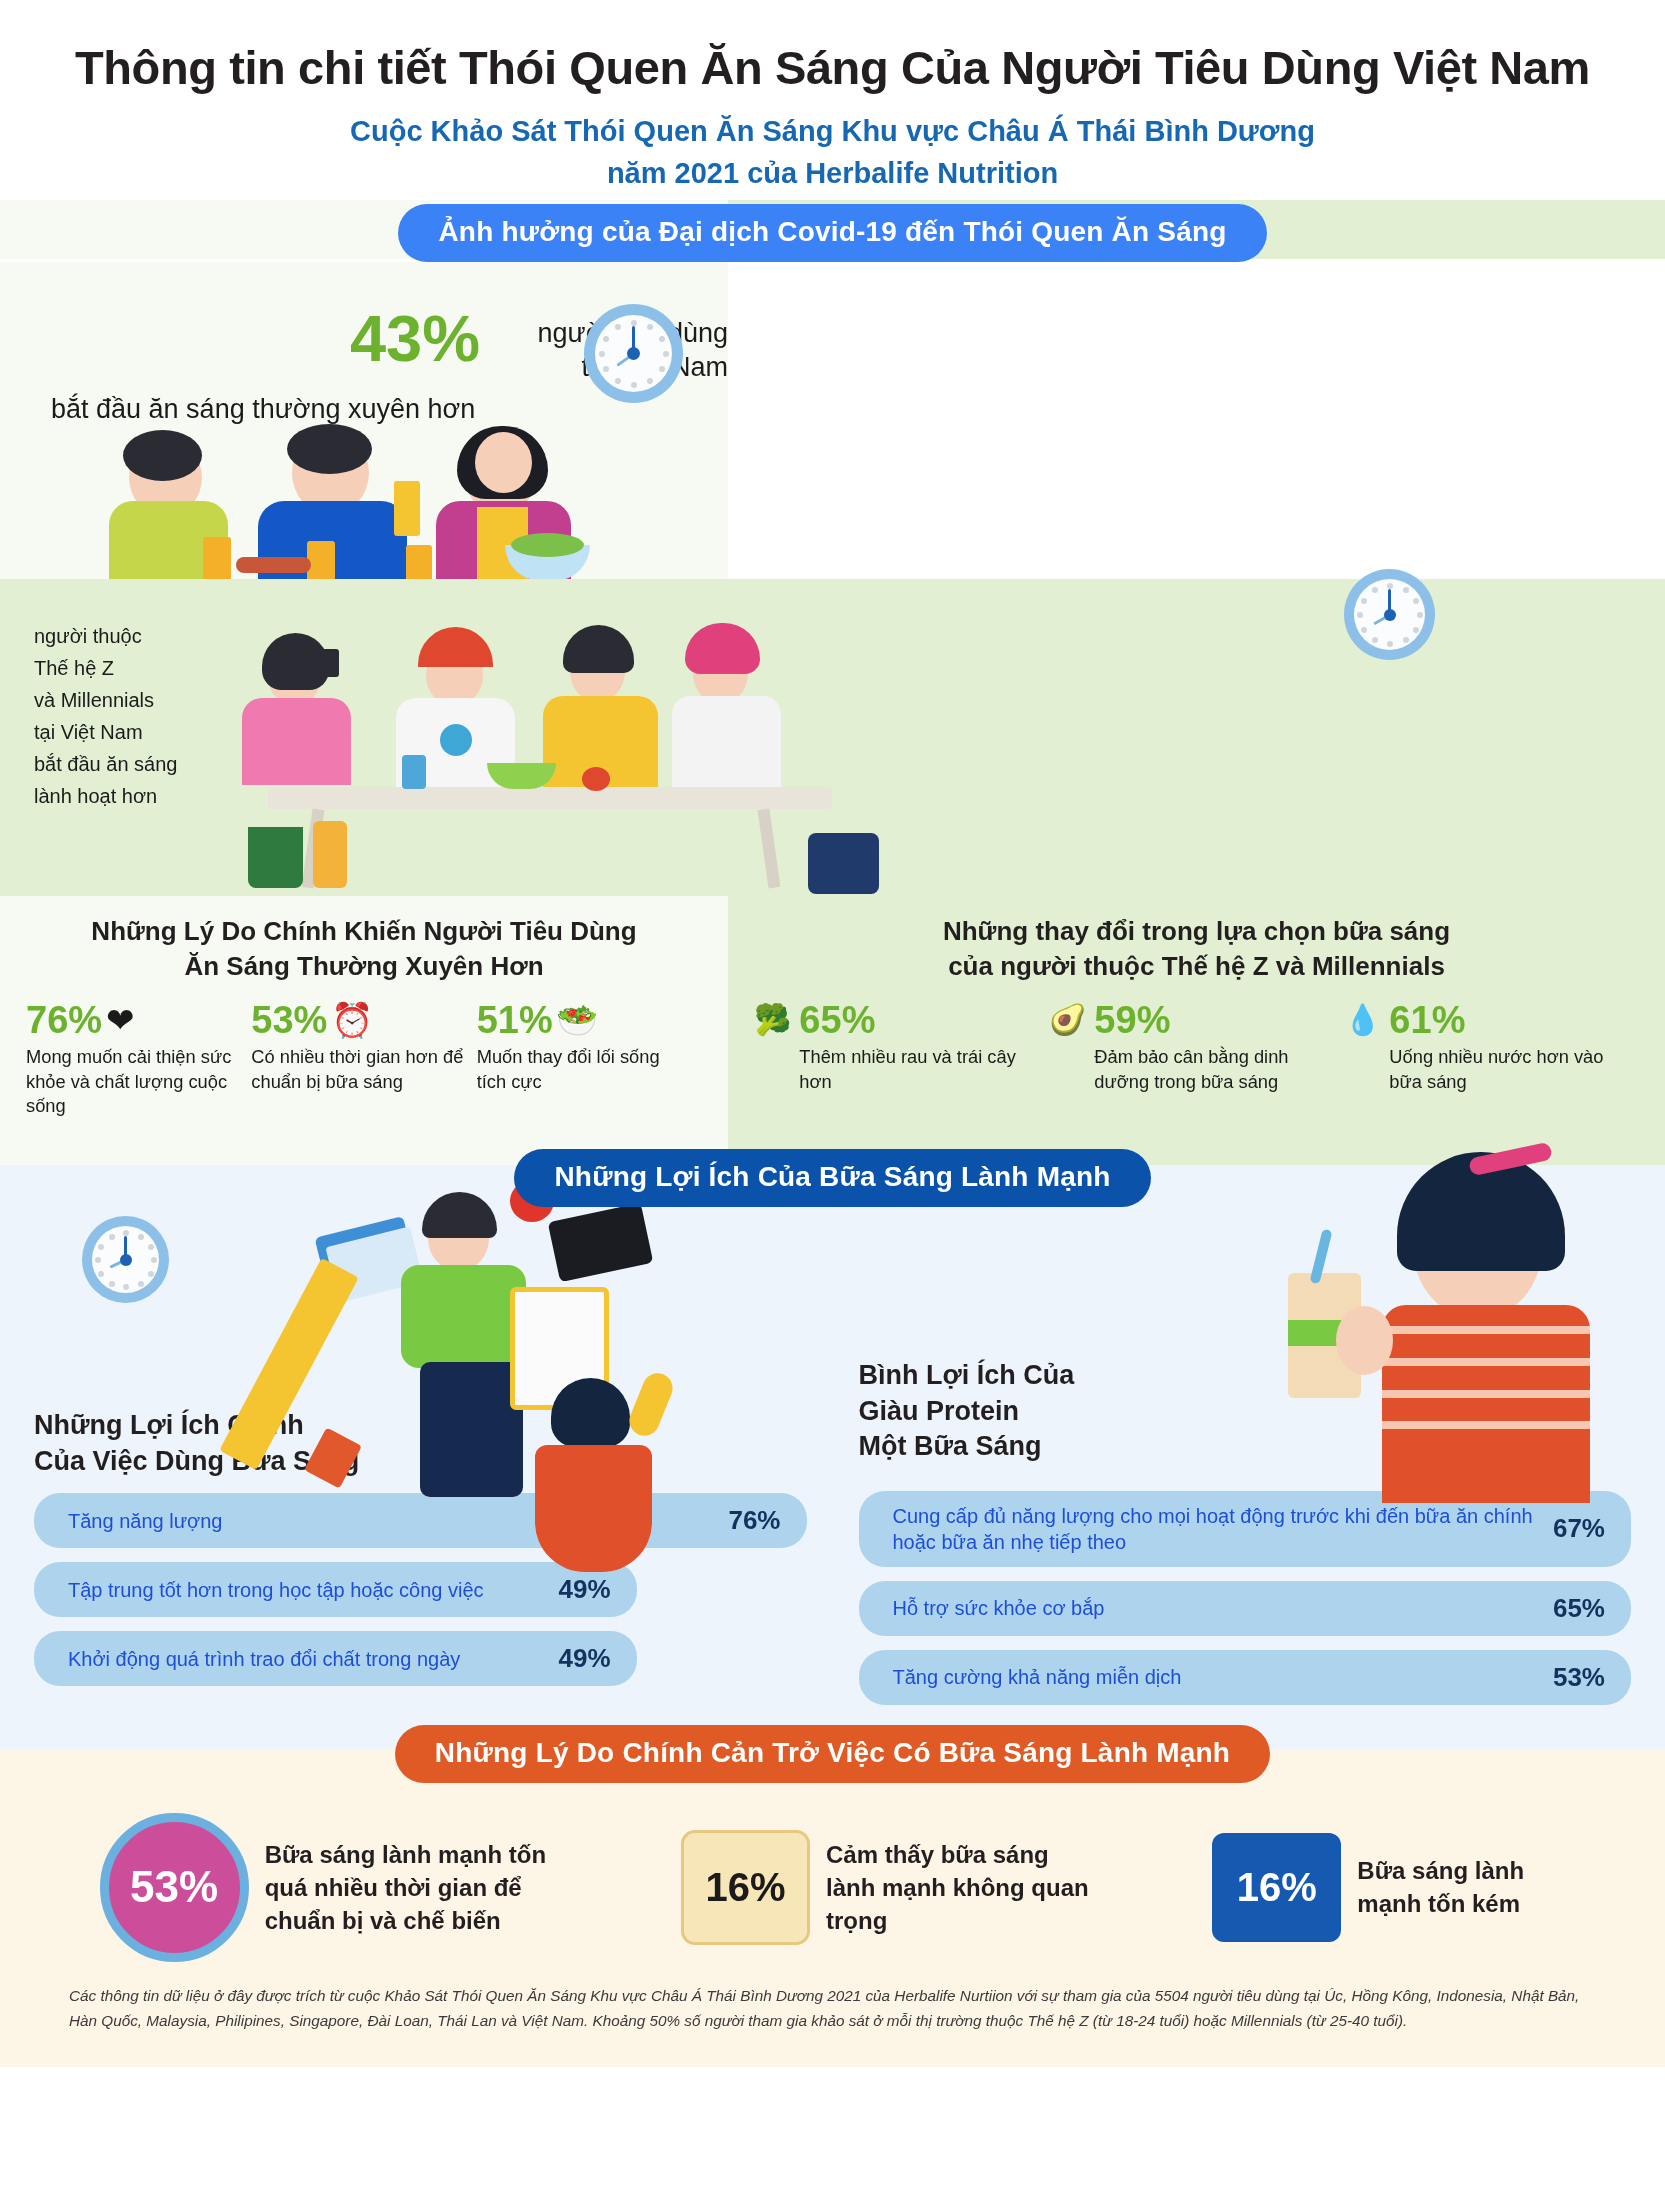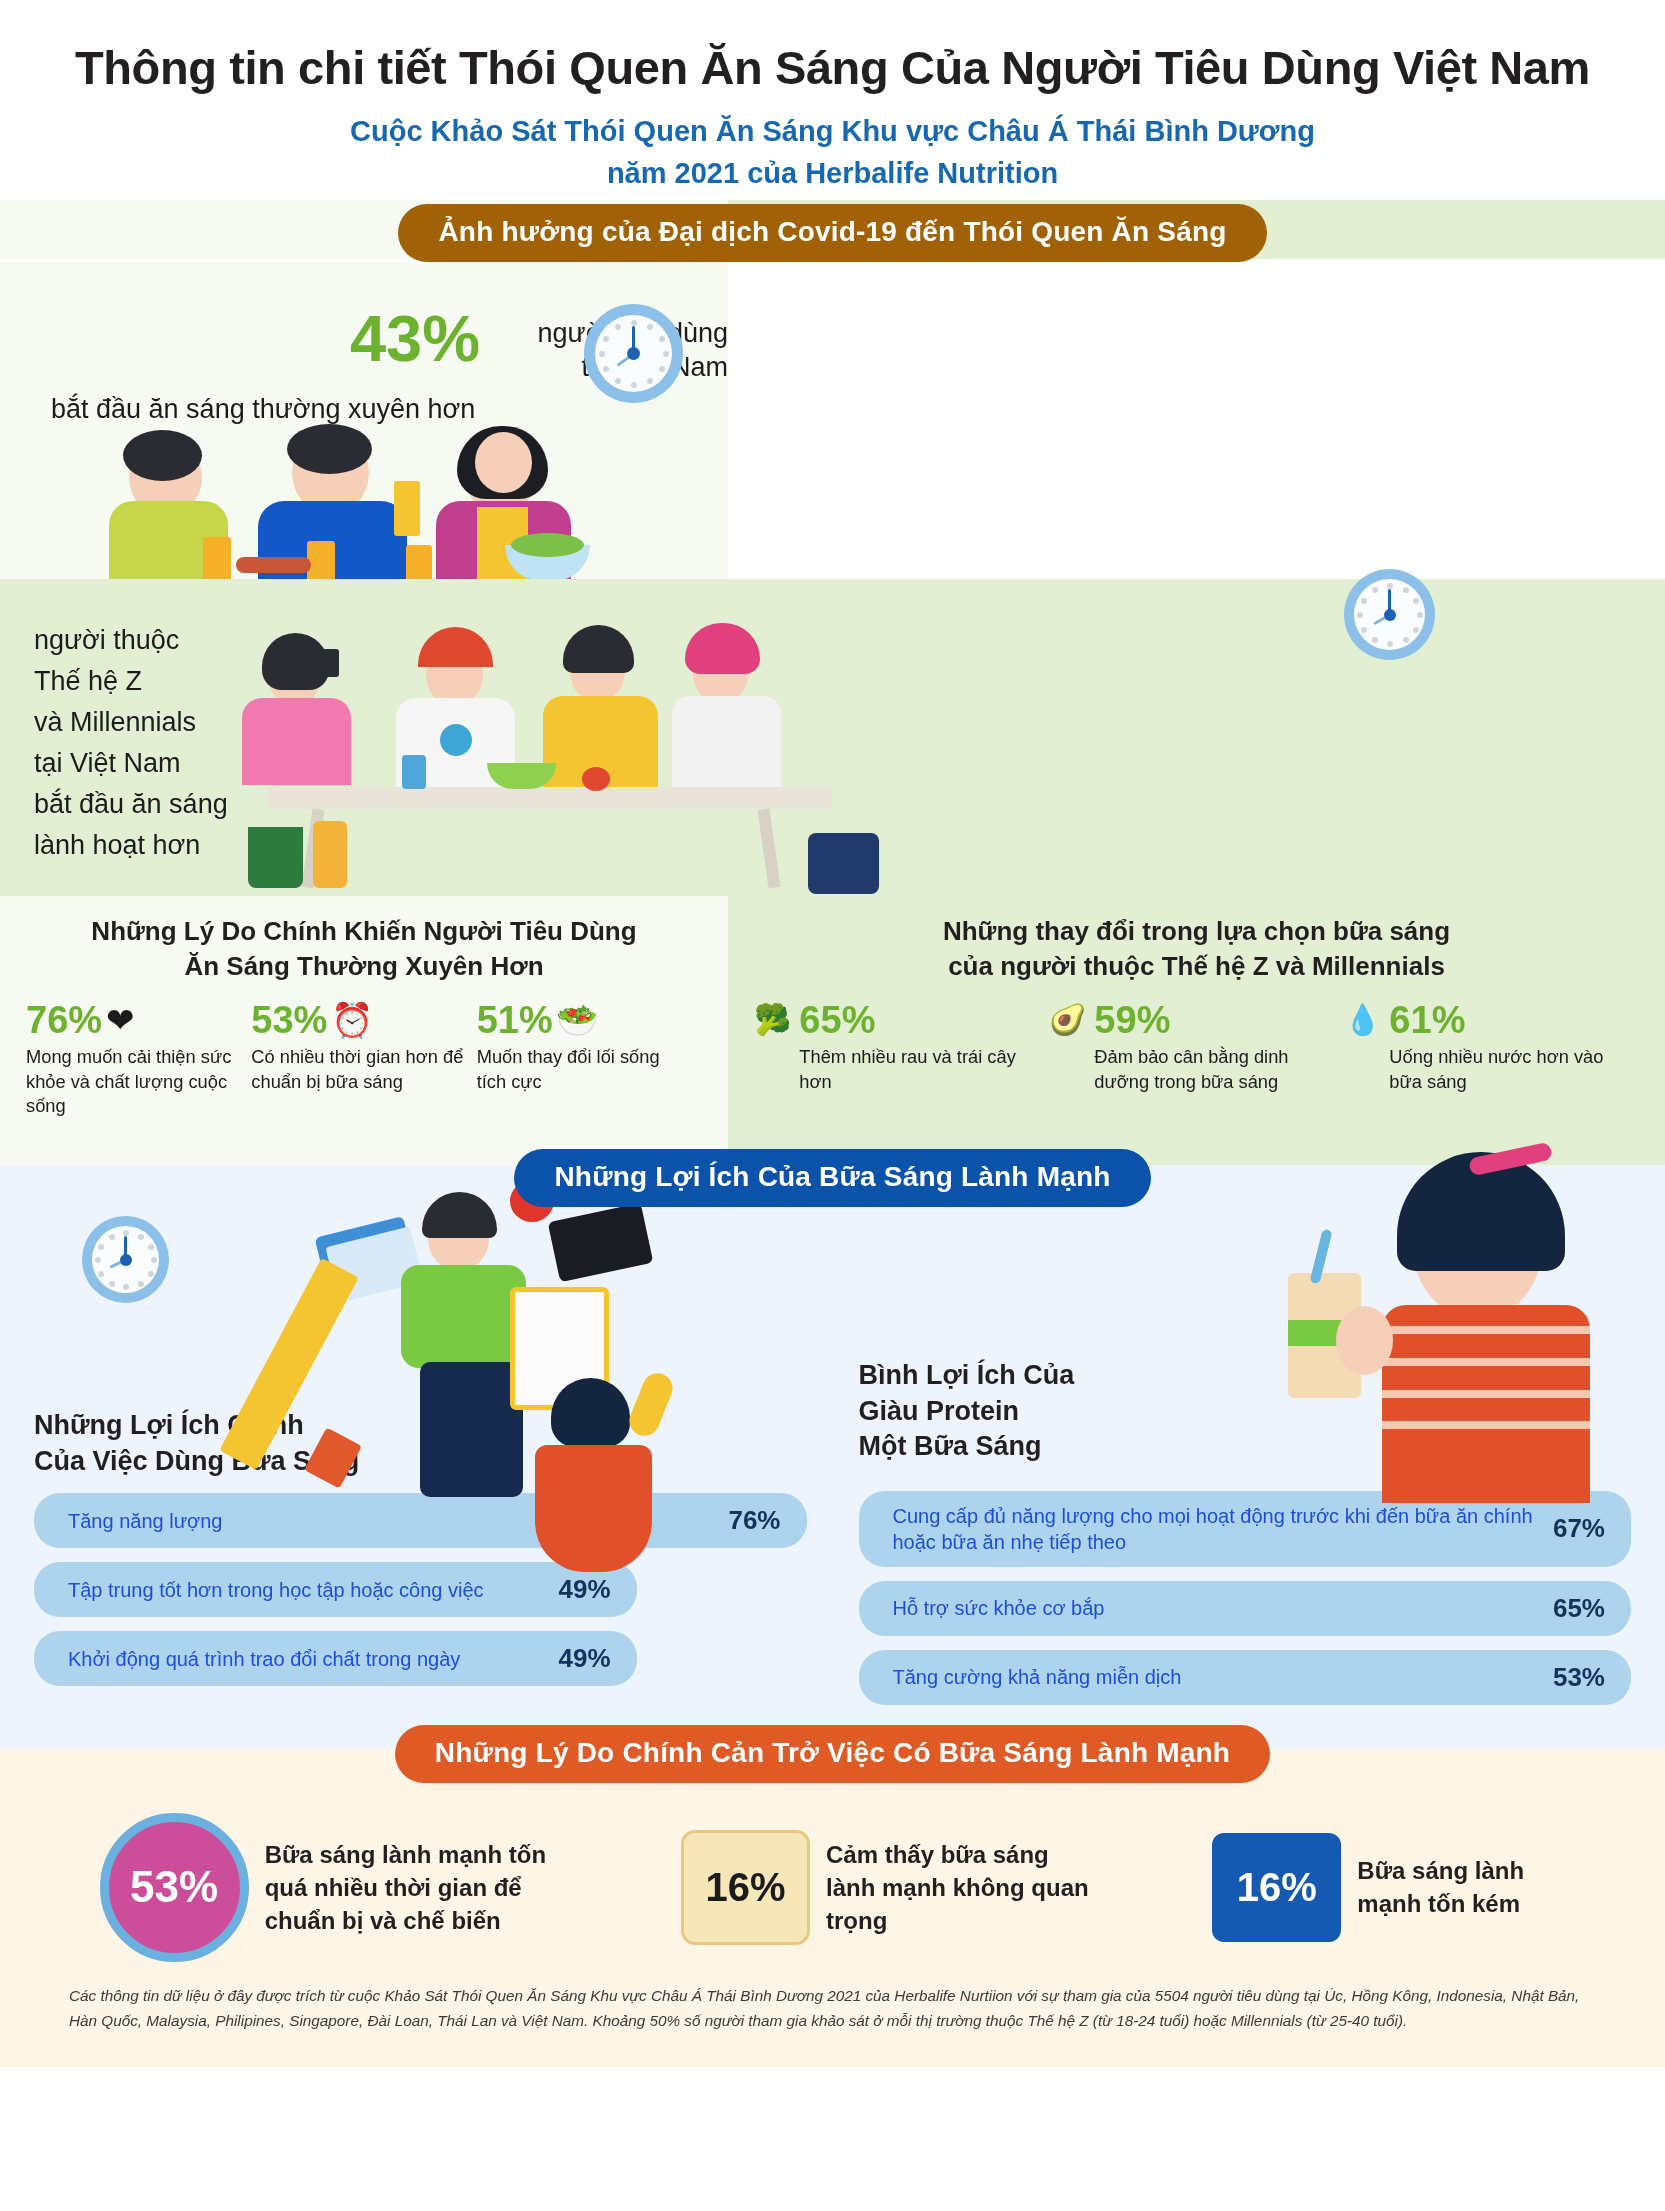--- a/index.html
+++ b/index.html
@@ -23,21 +23,21 @@
     line-height: 1.42; margin-top: 16px;
   }
 
   
   .banner-wrap { display:flex; justify-content:center; }
   .pill {
     display:inline-block; color:#fff; font-weight:bold;
     border-radius: 40px; padding: 12px 40px 14px;
     font-size: 28px; letter-spacing: 0.2px; white-space: nowrap;
   }
-  .pill.green  { background:#a16207; }
+  .pill.green  { background:#3b82f6; }
   .pill.blue   { background:#0b52ab; }
   .pill.orange { background:#e05a25; }
 
   
   .sec-covid { position:relative; display:flex;flex-direction:column; }
   .covid-left  { width: 728px; background:#f7faf2; position:relative; min-height: 317px; }
   .covid-right { flex:1;      background:#e3efd2; position:relative; min-height: 317px; }
 
   .stat43-row { display:flex; align-items:flex-start; padding: 44px 0 0 30px; }
   .big-pct { font-size: 65px; font-weight: bold; color:#6cb22e; line-height: 1; }
@@ -48,21 +48,21 @@
   .clock .rim { border-radius:50%; background:#8dc0e8; display:flex; align-items:center; justify-content:center; }
   .clock .face { border-radius:50%; background:#fbfcfd; position:relative; }
   .clock .hub { position:absolute; border-radius:50%; background:#1b62b5; }
   .clock .hand { position:absolute; background:#1b62b5; transform-origin: 50% 100%; border-radius:2px; }
   .clock .hand.min { background:#1b62b5; }
   .clock .hand.hr  { background:#7fb4e0; }
   .clock .dot { position:absolute; width:6px;height:6px;border-radius:50%;background:#cfd6dc; }
 
   .stat44 { padding: 38px 0 0 34px; width: 297px; }
   .stat44 .big-pct { font-size: 61px; }
-  .stat44 p { font-size: 27px; line-height: 1.3; margin-top: 6px; }
+  .stat44 p { font-size: 20px; line-height: 1.3; margin-top: 6px; }
 
   
   .sec-reasons { display:flex; }
   .rs-left  { width: 728px; background:#f7faf2; padding: 18px 26px 22px; }
   .rs-right { flex:1; background:#e3efd2; padding: 18px 26px 22px; }
   .sec-head { text-align:center; font-size:26px; font-weight:bold; line-height:1.34; color:#231f20; }
   .stat-grid { display:flex; margin-top: 18px; }
   .stat-cell { flex:1; padding-right: 10px; }
   .stat-cell .pct-line { display:flex; align-items:center; gap:4px; }
   .stat-cell .pct { font-size:38px; font-weight:bold; color:#6cb22e; line-height:1; }

